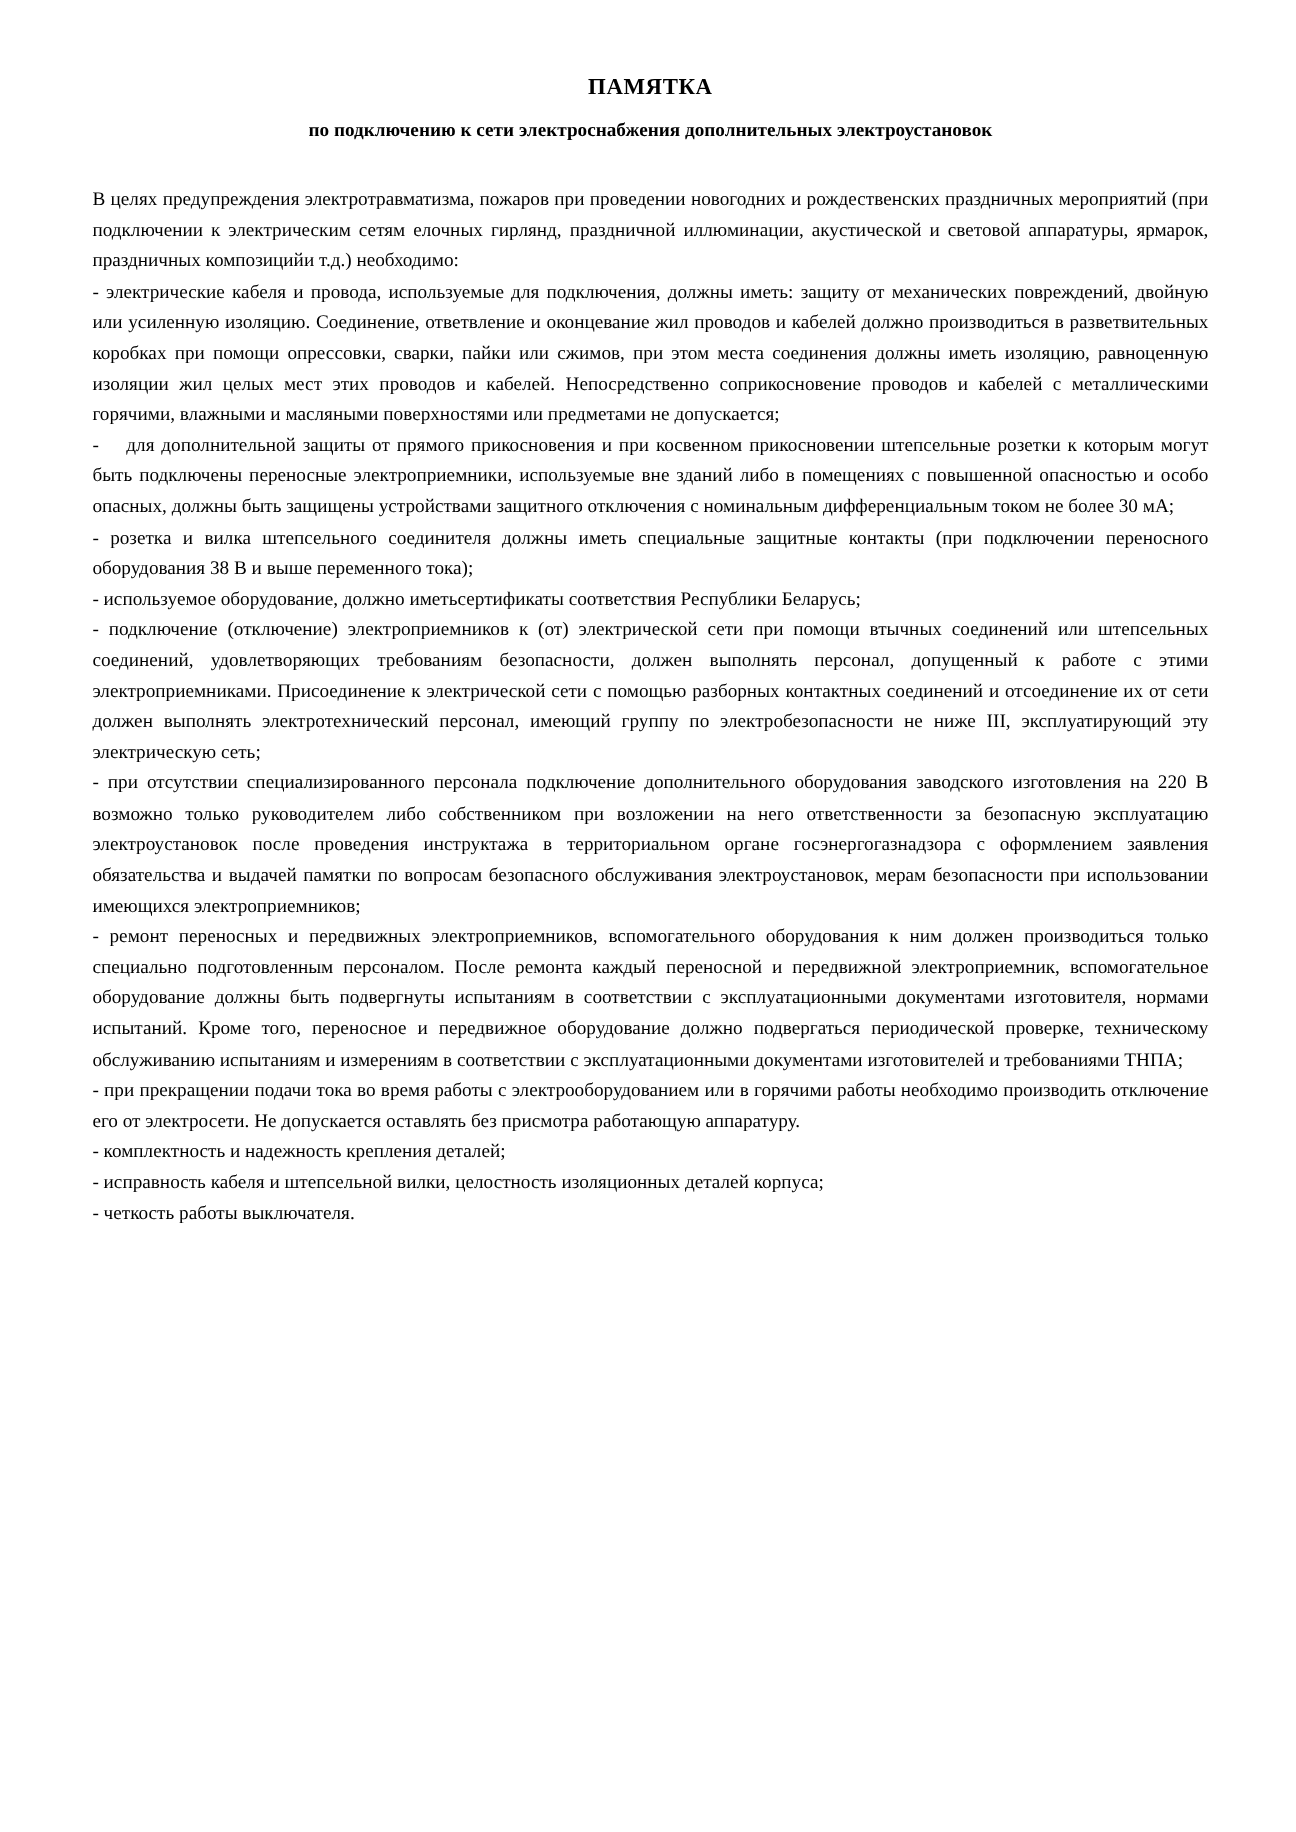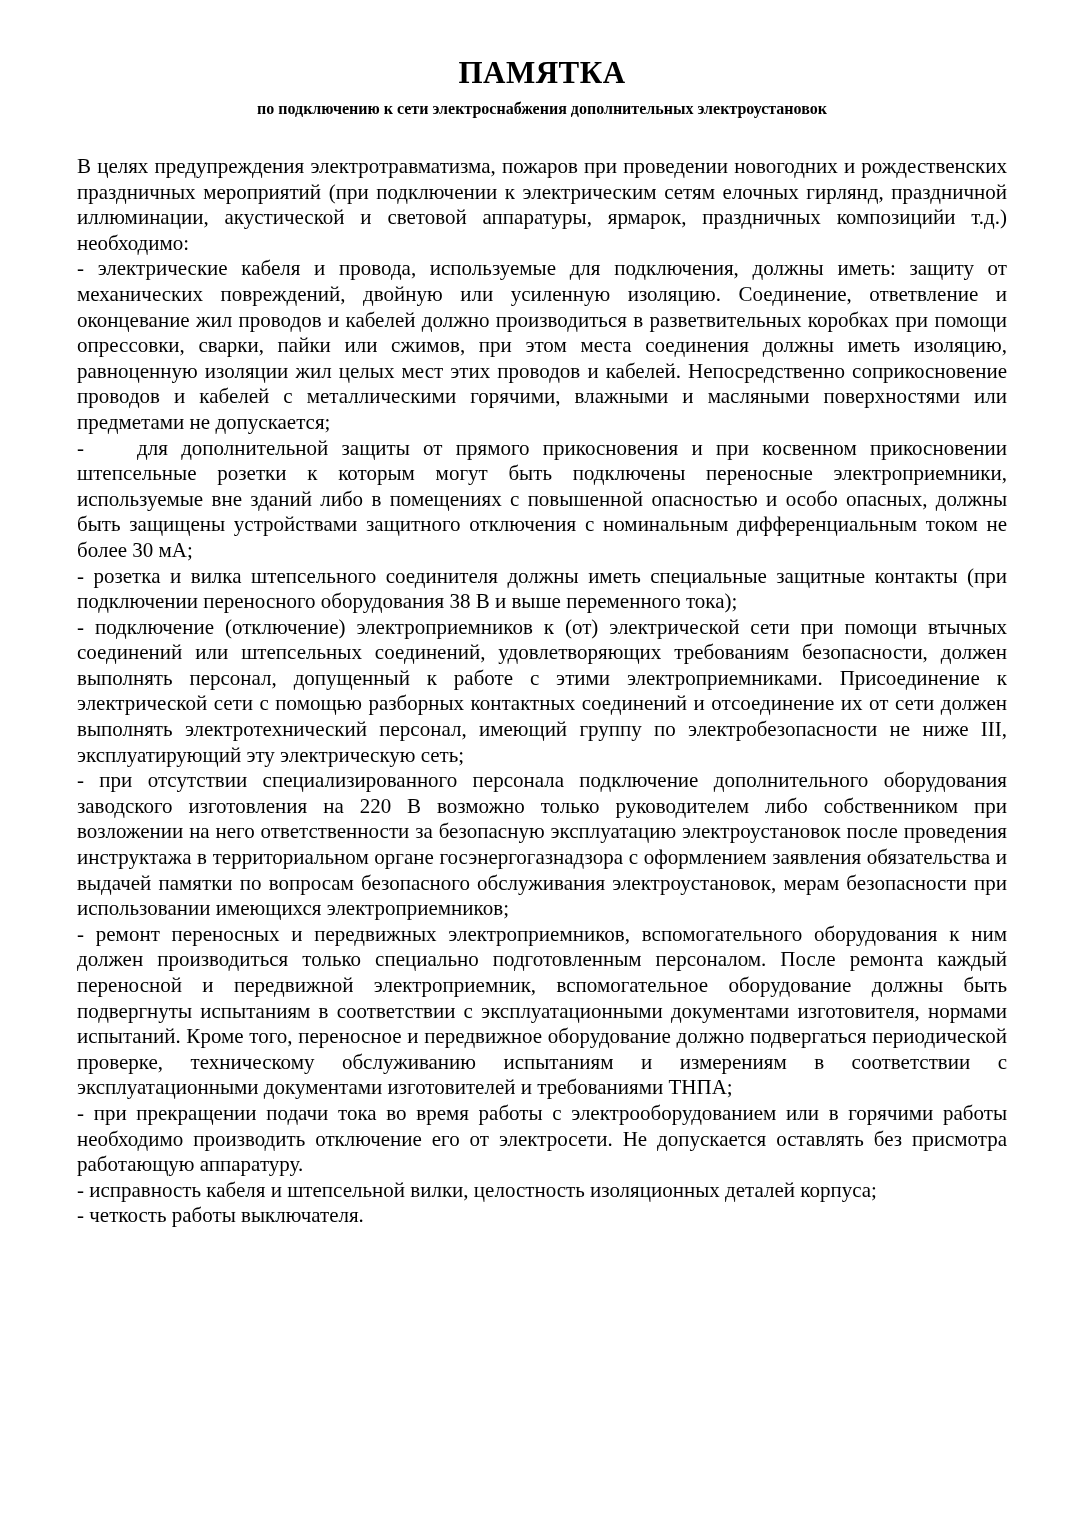--- a/index.html
+++ b/index.html
@@ -16,33 +16,33 @@
     padding: 58px 73px 0 77px;
     overflow: hidden;
     font-family: "Liberation Serif", "DejaVu Serif", serif;
     color: #000000;
   }
   .doc-header {
     text-align: center;
   }
   .doc-title {
     margin: 0 0 7px 0;
-    font-size: 31px;
+    font-size: 19px;
     line-height: 30px;
     font-weight: bold;
     letter-spacing: 0.5px;
   }
   .doc-subtitle {
     font-size: 16px;
     line-height: 28px;
     font-weight: bold;
   }
   .doc-body {
     margin-top: 31px;
-    font-size: 21px;
+    font-size: 16px;
     line-height: 25.6px;
     text-align: justify;
   }
   .para {
     margin: 0;
     padding: 0;
   }
 </style>
 </head>
 <body>
@@ -51,20 +51,22 @@
   <header class="doc-header">
     <h1 class="doc-title">ПАМЯТКА</h1>
     <div class="doc-subtitle">по подключению к сети электроснабжения дополнительных электроустановок</div>
   </header>
 
   <main class="doc-body">
       <p class="para">В целях предупреждения электротравматизма, пожаров при проведении новогодних и рождественских праздничных мероприятий (при подключении к электрическим сетям елочных гирлянд, праздничной иллюминации, акустической и световой аппаратуры, ярмарок, праздничных композицийи т.д.) необходимо:</p>
       <p class="para">- электрические кабеля и провода, используемые для подключения, должны иметь: защиту от механических повреждений, двойную или усиленную изоляцию. Соединение, ответвление и оконцевание жил проводов и кабелей должно производиться в разветвительных коробках при помощи опрессовки, сварки, пайки или сжимов, при этом места соединения должны иметь изоляцию, равноценную изоляции жил целых мест этих проводов и кабелей. Непосредственно соприкосновение проводов и кабелей с металлическими горячими, влажными и масляными поверхностями или предметами не допускается;</p>
       <p class="para">-&nbsp;&nbsp;&nbsp; для дополнительной защиты от прямого прикосновения и при косвенном прикосновении штепсельные розетки к которым могут быть подключены переносные электроприемники, используемые вне зданий либо в помещениях с повышенной опасностью и особо опасных, должны быть защищены устройствами защитного отключения с номинальным дифференциальным током не более 30 мА;</p>
       <p class="para">- розетка и вилка штепсельного соединителя должны иметь специальные защитные контакты (при подключении переносного оборудования 38 В и выше переменного тока);</p>
+      <p class="para">- используемое оборудование, должно иметьсертификаты соответствия Республики Беларусь;</p>
       <p class="para">- подключение (отключение) электроприемников к (от) электрической сети при помощи втычных соединений или штепсельных соединений, удовлетворяющих требованиям безопасности, должен выполнять персонал, допущенный к работе с этими электроприемниками. Присоединение к электрической сети с помощью разборных контактных соединений и отсоединение их от сети должен выполнять электротехнический персонал, имеющий группу по электробезопасности не ниже III, эксплуатирующий эту электрическую сеть;</p>
       <p class="para">- при отсутствии специализированного персонала подключение дополнительного оборудования заводского изготовления на 220 В возможно только руководителем либо собственником при возложении на него ответственности за безопасную эксплуатацию электроустановок после проведения инструктажа в территориальном органе госэнергогазнадзора с оформлением заявления обязательства и выдачей памятки по вопросам безопасного обслуживания электроустановок, мерам безопасности при использовании имеющихся электроприемников;</p>
       <p class="para">- ремонт переносных и передвижных электроприемников, вспомогательного оборудования к ним должен производиться только специально подготовленным персоналом. После ремонта каждый переносной и передвижной электроприемник, вспомогательное оборудование должны быть подвергнуты испытаниям в соответствии с эксплуатационными документами изготовителя, нормами испытаний. Кроме того, переносное и передвижное оборудование должно подвергаться периодической проверке, техническому обслуживанию испытаниям и измерениям в соответствии с эксплуатационными документами изготовителей и требованиями ТНПА;</p>
       <p class="para">- при прекращении подачи тока во время работы с электрооборудованием или в горячими работы необходимо производить отключение его от электросети. Не допускается оставлять без присмотра работающую аппаратуру.</p>
+      <p class="para">- комплектность и надежность крепления деталей;</p>
       <p class="para">- исправность кабеля и штепсельной вилки, целостность изоляционных деталей корпуса;</p>
       <p class="para">- четкость работы выключателя.</p>
     </main>
 </div>
 
 </body></html>

